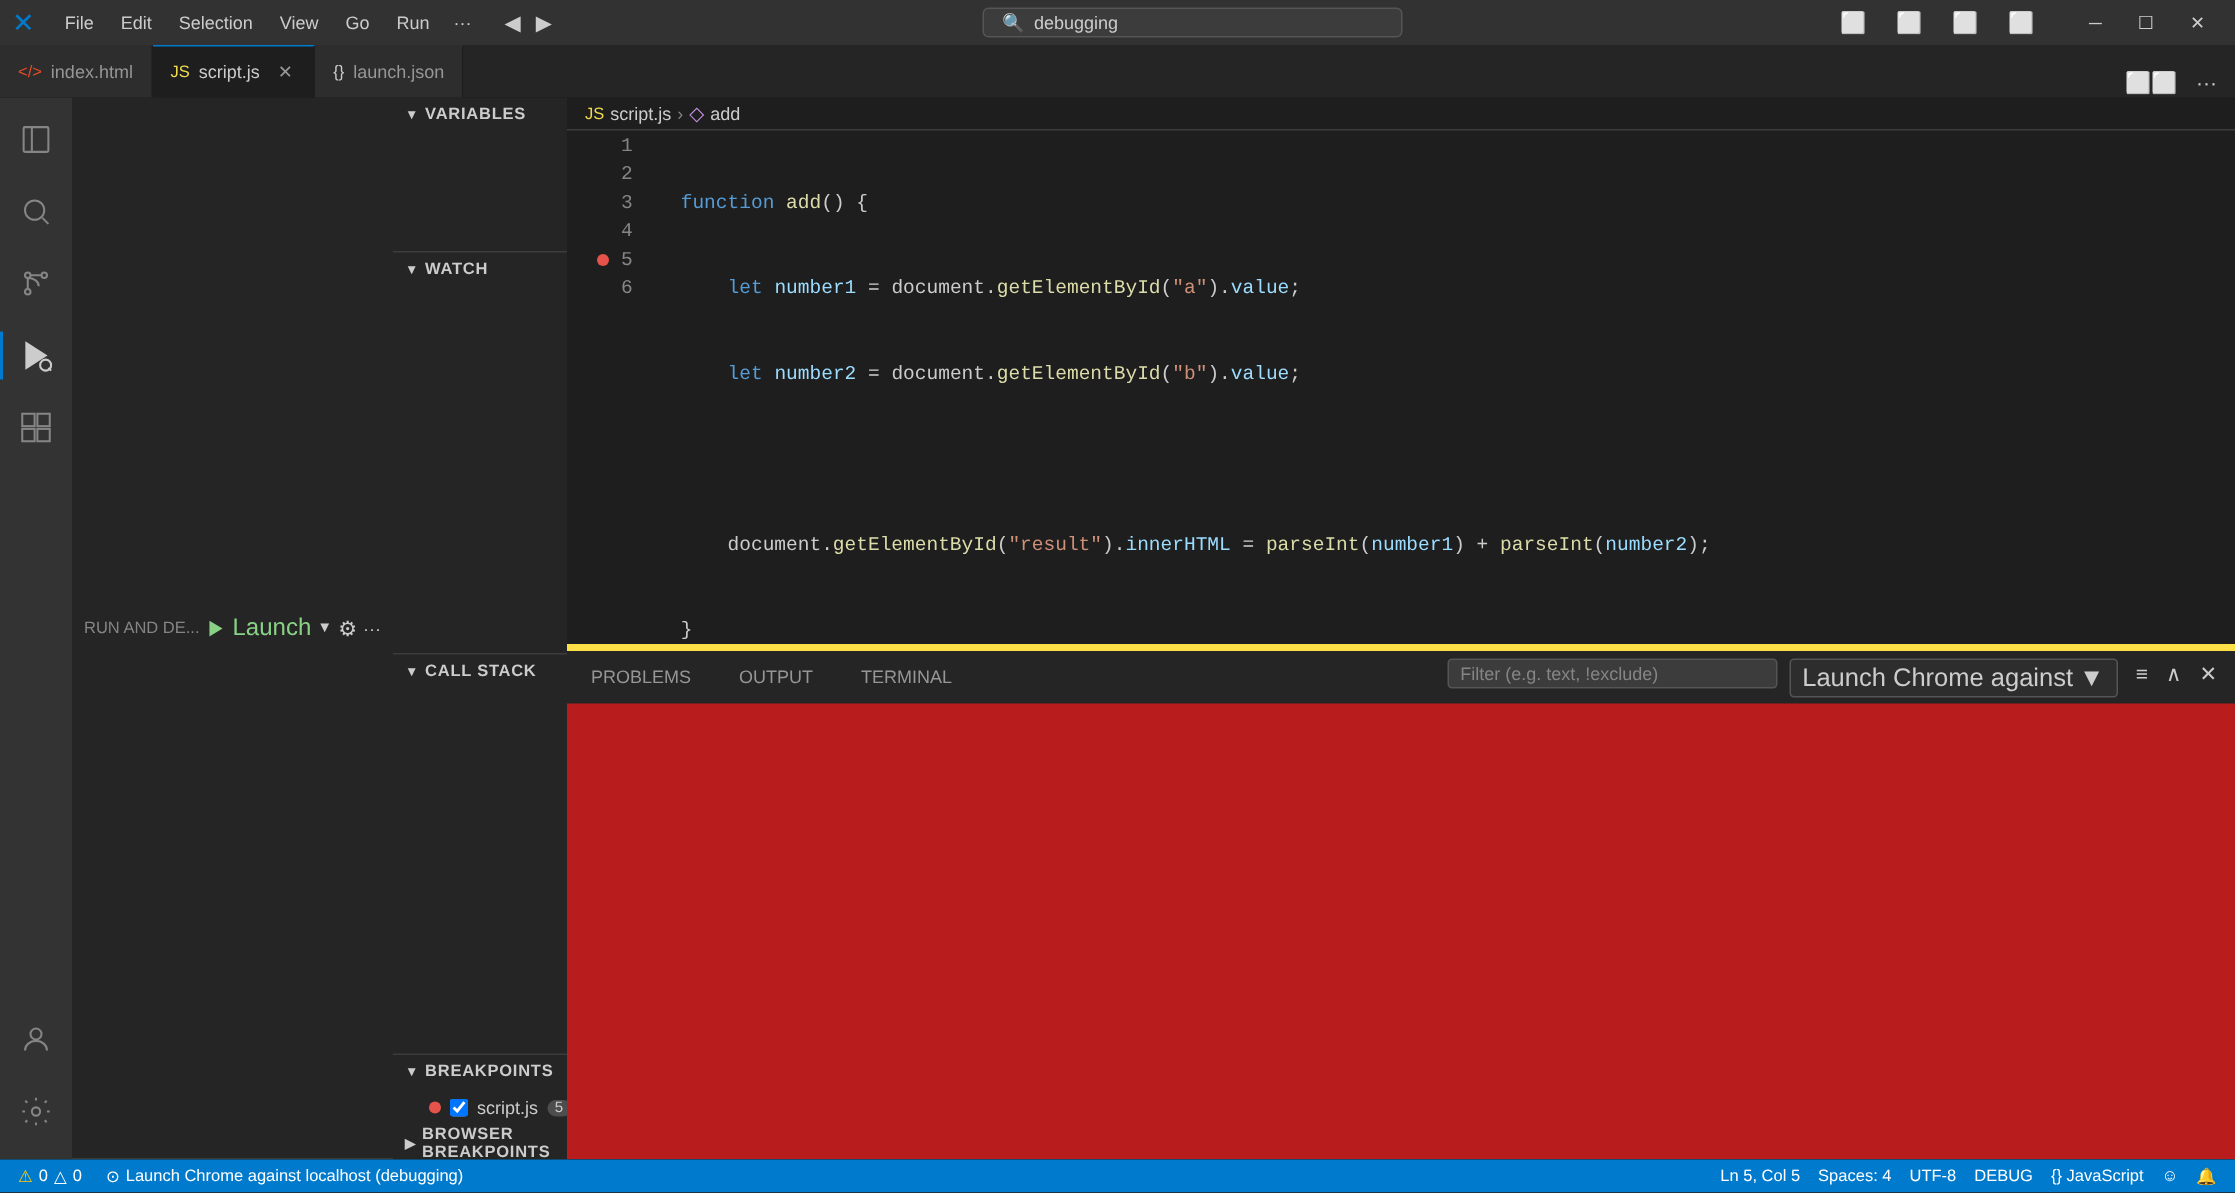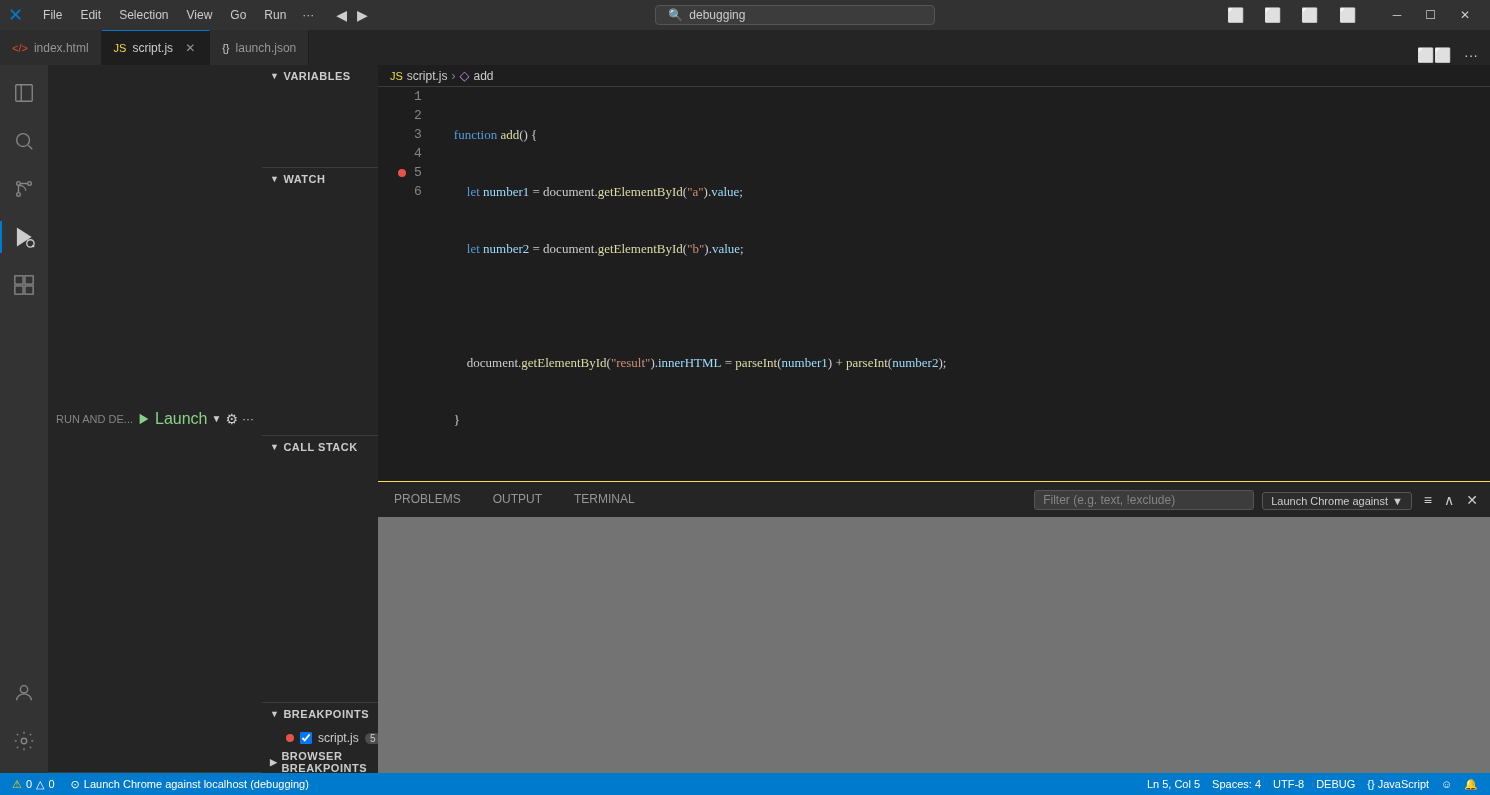--- a/index.html
+++ b/index.html
@@ -416,43 +416,42 @@
       font-size: 13px;
       line-height: 19px;
       padding: 0 16px;
       flex: 1;
       white-space: pre;
     }
     .code-line {
       height: 19px;
       display: flex;
       align-items: flex-start;
-      font-family: Liberation Serif, serif;
     }
     .kw { color: #569cd6; }
     .fn { color: #dcdcaa; }
     .str { color: #ce9178; }
     .var-name { color: #9cdcfe; }
     .method { color: #dcdcaa; }
     .plain { color: #cccccc; }
 
     
     .minimap {
       width: 60px;
       background: #1e1e1e;
       opacity: 0.5;
       font-size: 3px;
       flex-shrink: 0;
     }
 
     
     .panel {
-      height: 292px;
-      background: #737373;
-      border-top: 1px solid #fde047;
+      height: 344px;
+      background: #b91c1c;
+      border-top: 5px solid #fde047;
       display: flex;
       flex-direction: column;
       flex-shrink: 0;
     }
     .panel-tabs {
       display: flex;
       align-items: center;
       height: 35px;
       background: #252526;
       flex-shrink: 0;
@@ -467,41 +466,41 @@
       font-size: 12px;
       border-bottom: 2px solid transparent;
     }
     .panel-tab.active {
       color: #cccccc;
       border-bottom: 2px solid #007acc;
     }
     .panel-filter {
       margin-left: auto;
       display: flex;
-      align-items: flex-end;
+      align-items: flex-start;
       gap: 8px;
       padding: 1px 8px;
     }
     .filter-input {
       background: #3c3c3c;
       border: 1px solid #555;
       border-radius: 3px;
       padding: 2px 8px;
       color: #cccccc;
       font-size: 12px;
       width: 220px;
     }
     .filter-input::placeholder { color: #858585; }
     .panel-dropdown {
       background: #2d2d2d;
       border: 1px solid #555;
       border-radius: 3px;
       padding: 2px 8px;
       color: #cccccc;
-      font-size: 11px;
+      font-size: 17px;
       display: flex;
       align-items: center;
       gap: 4px;
       cursor: pointer;
       white-space: nowrap;
     }
     .panel-actions {
       display: flex;
       gap: 4px;
     }

